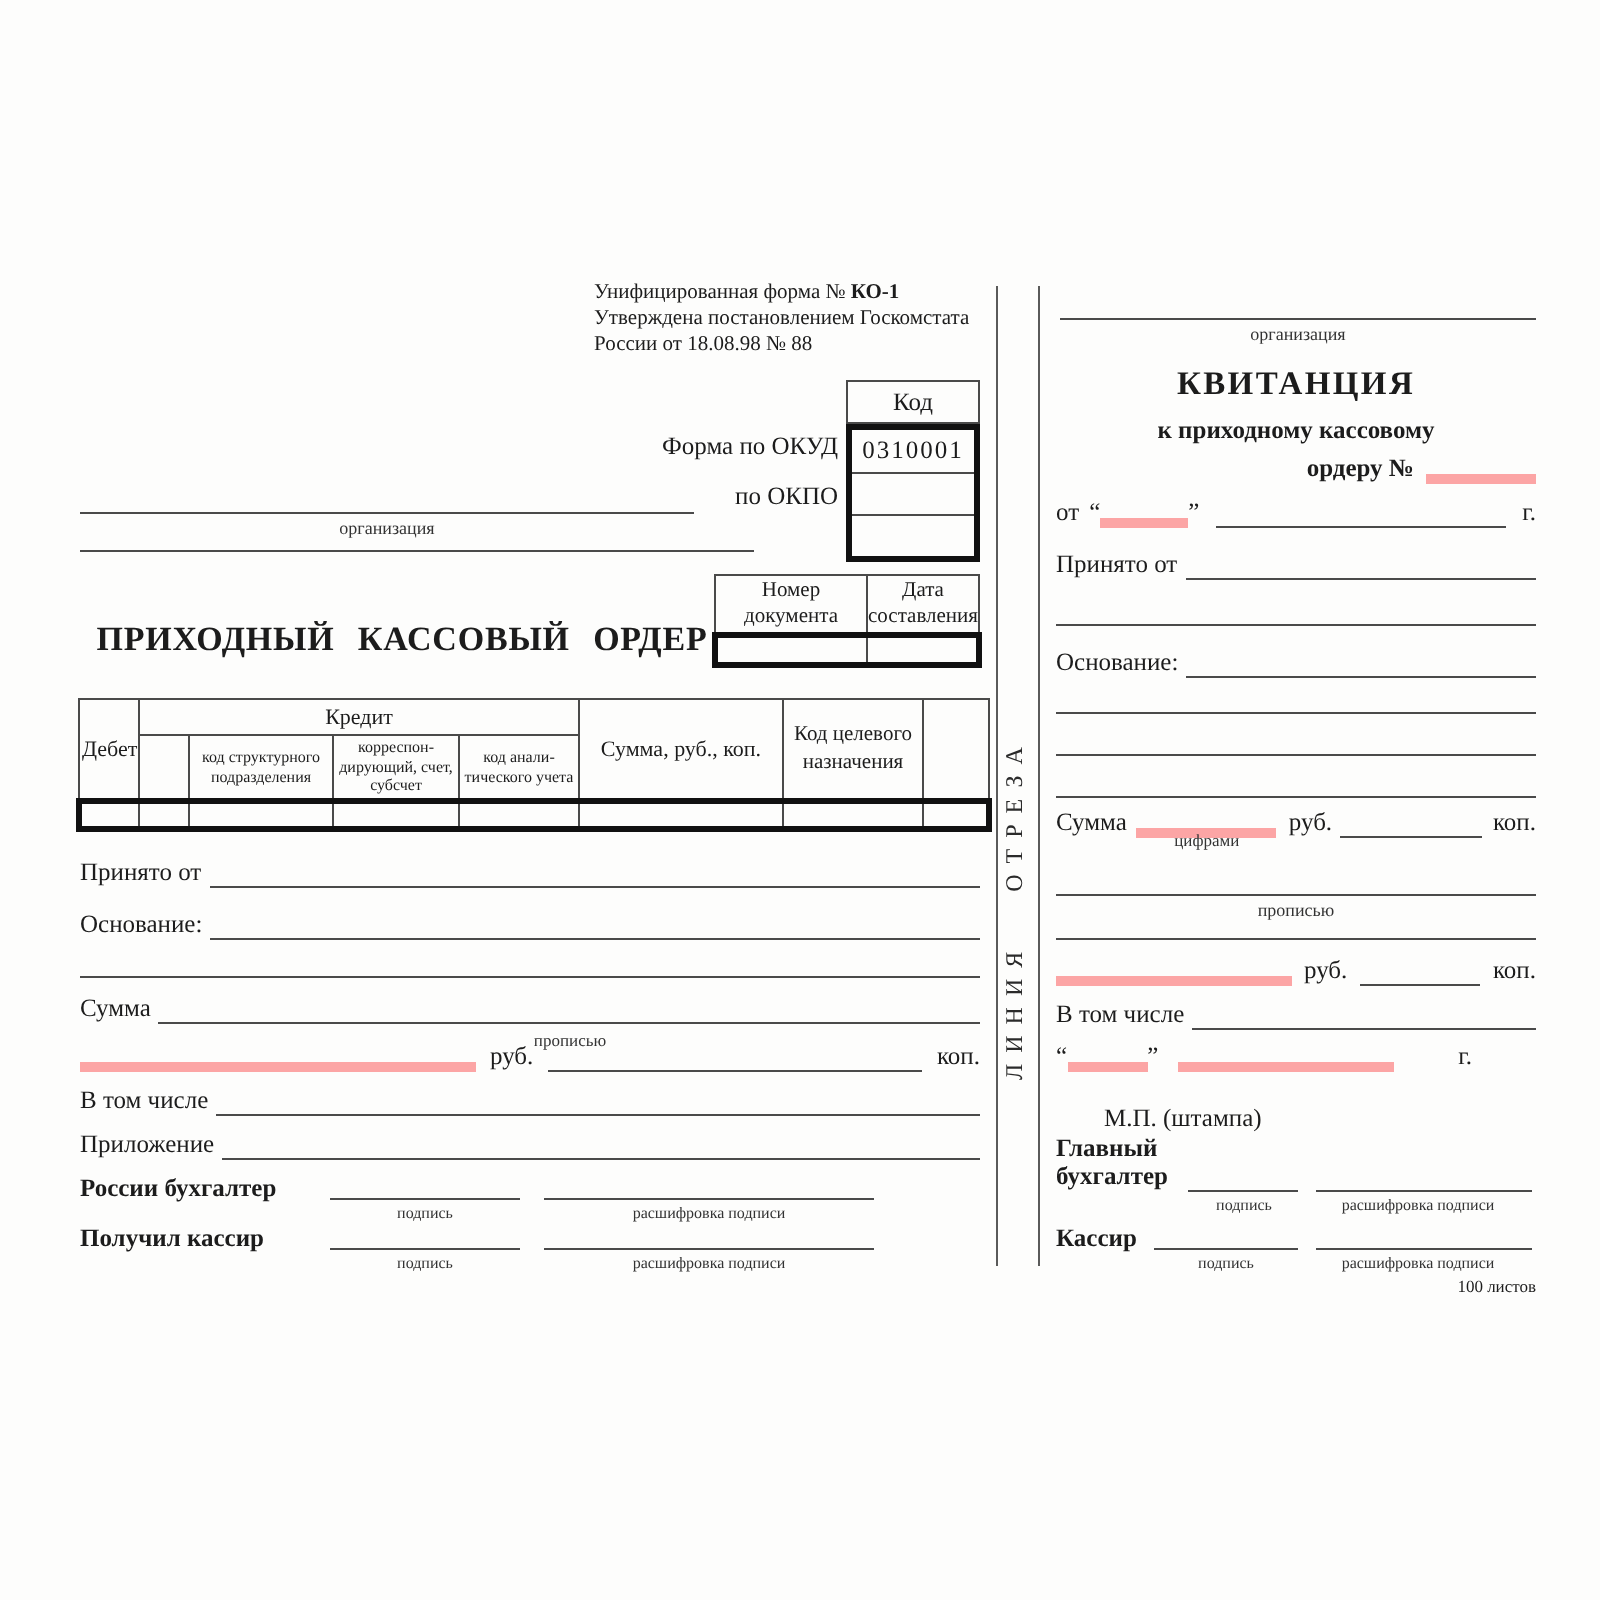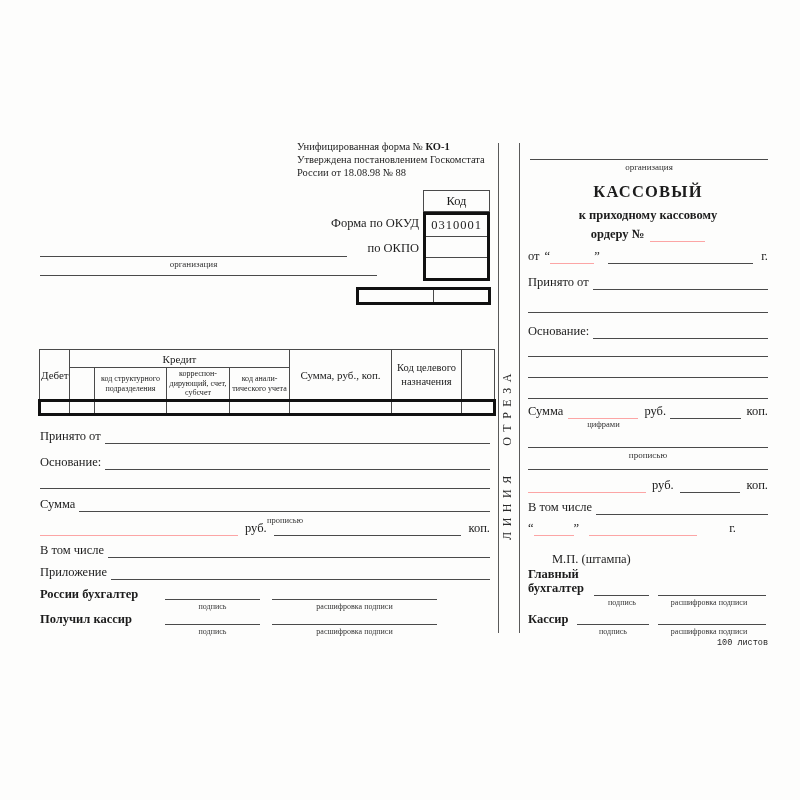--- a/index.html
+++ b/index.html
@@ -2,21 +2,21 @@
 <html><head>
 <meta charset="utf-8">
 <style>
   * { box-sizing: border-box; }
   html,body { margin:0; padding:0; background:#fff; }
   .page { position:relative; width:800px; height:800px; background:#fdfdfc;
           font-family:"Liberation Serif", serif; color:#1c1c1c; overflow:hidden; }
   .abs { position:absolute; }
   .row { display:flex; align-items:flex-end; }
   .fill { flex:1; border-bottom:1px solid #4a4a4a; margin-left:4px; min-height:4px; }
-  .ln   { border-bottom:1px solid #fca5a5; display:inline-block; }
+  .ln   { border-bottom:5px solid #fca5a5; display:inline-block; }
   .lbl  { font-size:12.5px; white-space:nowrap; }
   .blbl { font-size:12.5px; font-weight:bold; white-space:nowrap; }
   .sub  { font-size:8px; text-align:center; color:#333; white-space:nowrap; }
   .cent { text-align:center; }
 
   
   .codehdr { width:67px; height:22px; border:1px solid #4a4a4a; text-align:center;
              font-size:12.5px; line-height:21px; }
   .codebox { width:67px; border:3px solid #111; }
   .codebox .crow { height:21px; text-align:center; font-size:12.5px; line-height:20px;
@@ -76,27 +76,32 @@
   <div class="abs sub" style="left:40px; top:259px; width:307px; font-size:9px;">организация</div>
 
   <div class="abs" style="left:40px; top:264px; width:337px; height:12px; border-bottom:1px solid #4a4a4a;"></div>
 
   <table class="doct abs" style="left:356px; top:287px; width:132px;">
     <colgroup>
         <col style="width:76px">
         <col style="width:56px">
       </colgroup>
     <tbody>
+        <tr>
+      <td style="height:29px;">Номер документа</td>
+      <td>Дата составления</td>
+    </tr>
     <tr class="trow">
       <td></td>
       <td></td>
     </tr>
   </tbody>
     </table>
 
+  <div class="abs title cent" style="left:42px; top:310px; width:318px;">ПРИХОДНЫЙ КАССОВЫЙ ОРДЕР</div>
 
   <table class="main abs" style="left:38px; top:349px;">
     <colgroup>
       <col style="width:30px">
         <col style="width:25px">
         <col style="width:72px">
         <col style="width:63px">
       <col style="width:60px">
         <col style="width:102px">
         <col style="width:70px">
@@ -176,23 +181,23 @@
   <div class="abs sub" style="left:165px; top:627px; width:95px;">подпись</div>
   <div class="abs sub" style="left:262px; top:627px; width:185px;">расшифровка подписи</div>
 
   <div class="abs vline" style="left:498px; top:143px; height:490px;"></div>
   <div class="abs vline" style="left:519px; top:143px; height:490px;"></div>
   <div class="abs cuttext" style="left:500px; top:272px; height:268px; width:18px;">ЛИНИЯ ОТРЕЗА</div>
 
   <div class="abs" style="left:530px; top:148px; width:238px; height:12px; border-bottom:1px solid #4a4a4a;"></div>
   <div class="abs sub" style="left:530px; top:162px; width:238px; font-size:9px;">организация</div>
 
-  <div class="abs rtitle cent" style="left:528px; top:182px; width:240px;">КАССОВЫЙ</div>
+  <div class="abs rtitle cent" style="left:528px; top:182px; width:240px;">КВИТАНЦИЯ</div>
   <div class="abs cent" style="left:528px; top:208px; width:240px; font-size:12.5px; font-weight:bold;">к приходному кассовому</div>
-  <div class="abs row" style="left:528px; top:227px; width:240px; justify-content:center;">
+  <div class="abs row" style="left:528px; top:227px; width:240px; justify-content:flex-end;">
     <span class="blbl">ордеру №</span>
     <span class="ln" style="width:55px; height:13px; margin-left:6px;"></span>
   </div>
 
   <div class="abs row" style="left:528px; top:249px; width:240px;">
     <span class="lbl">от</span>
     <span class="lbl" style="margin-left:5px;">“</span>
     <span class="ln" style="width:44px; height:13px;"></span>
     <span class="lbl">”</span>
     <span class="fill" style="margin-left:8px;"></span>
@@ -257,15 +262,15 @@
   <div class="abs" style="left:658px; top:583px; width:108px; height:13px; border-bottom:1px solid #4a4a4a;"></div>
   <div class="abs sub" style="left:582px; top:598px; width:80px;">подпись</div>
   <div class="abs sub" style="left:650px; top:598px; width:118px;">расшифровка подписи</div>
 
   <div class="abs blbl" style="left:528px; top:612px;">Кассир</div>
   <div class="abs" style="left:577px; top:612px; width:72px; height:13px; border-bottom:1px solid #4a4a4a;"></div>
   <div class="abs" style="left:658px; top:612px; width:108px; height:13px; border-bottom:1px solid #4a4a4a;"></div>
   <div class="abs sub" style="left:570px; top:627px; width:86px;">подпись</div>
   <div class="abs sub" style="left:650px; top:627px; width:118px;">расшифровка подписи</div>
 
-  <div class="abs" style="left:650px; top:638px; width:118px; font-size:8.5px; text-align:right;font-family:Liberation Mono, monospace;">100 листов</div>
+  <div class="abs" style="left:650px; top:638px; width:118px; font-size:8.5px; text-align:right;">100 листов</div>
 
 </div>
 
 </body></html>

